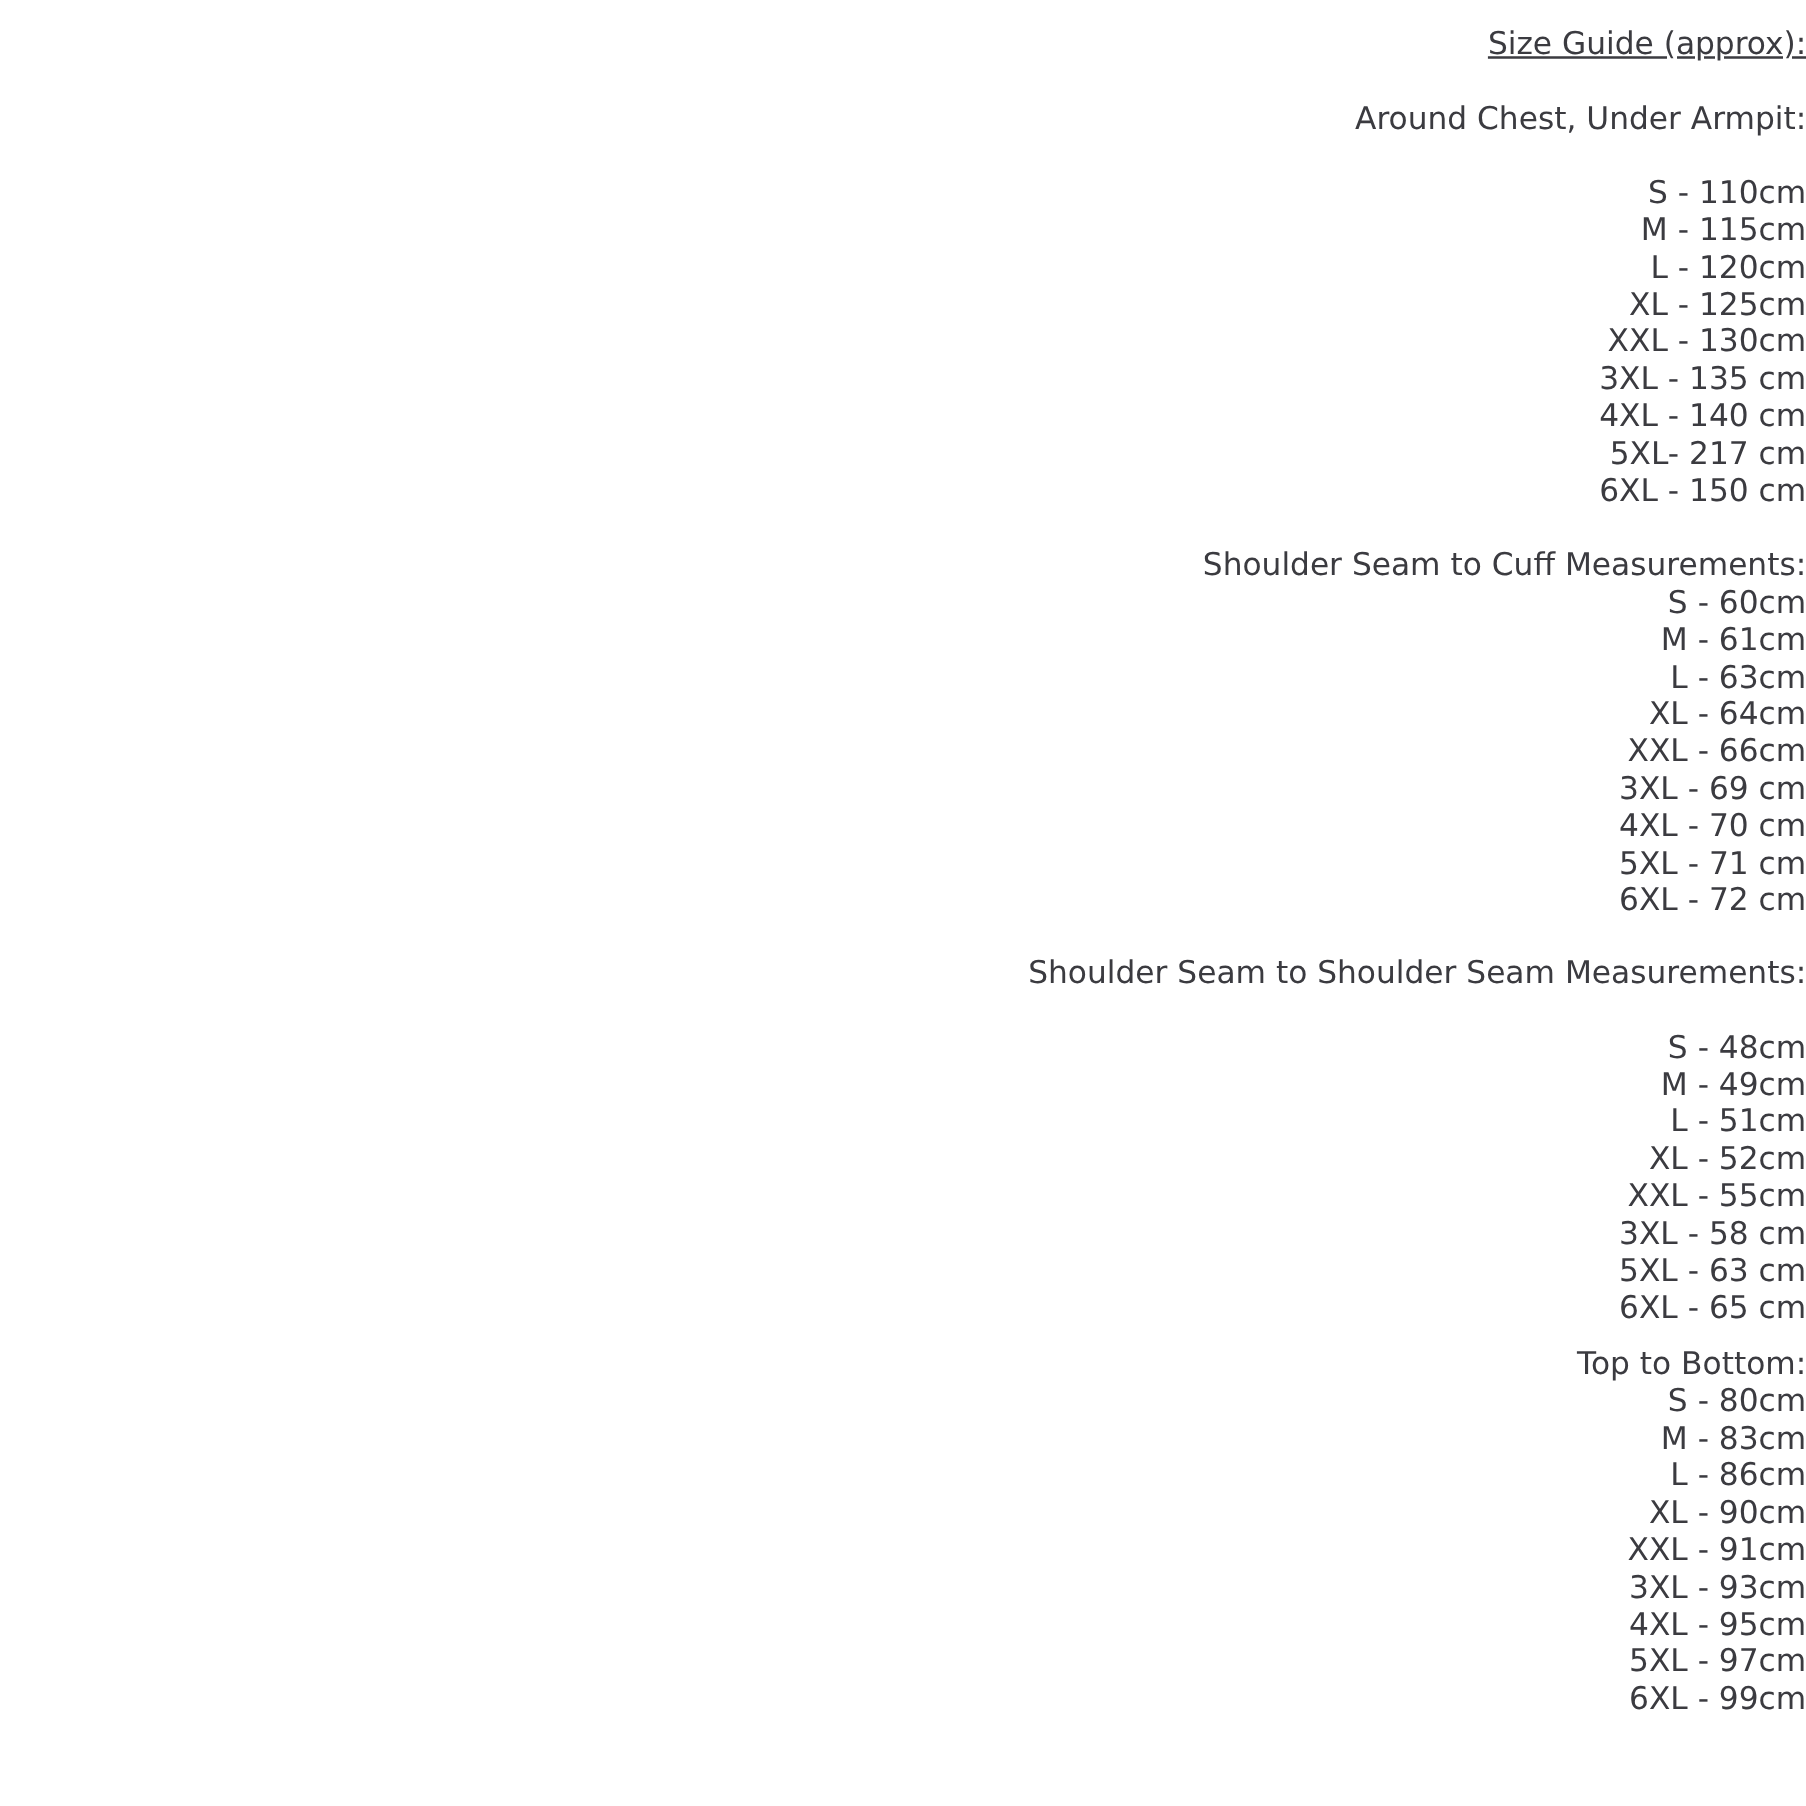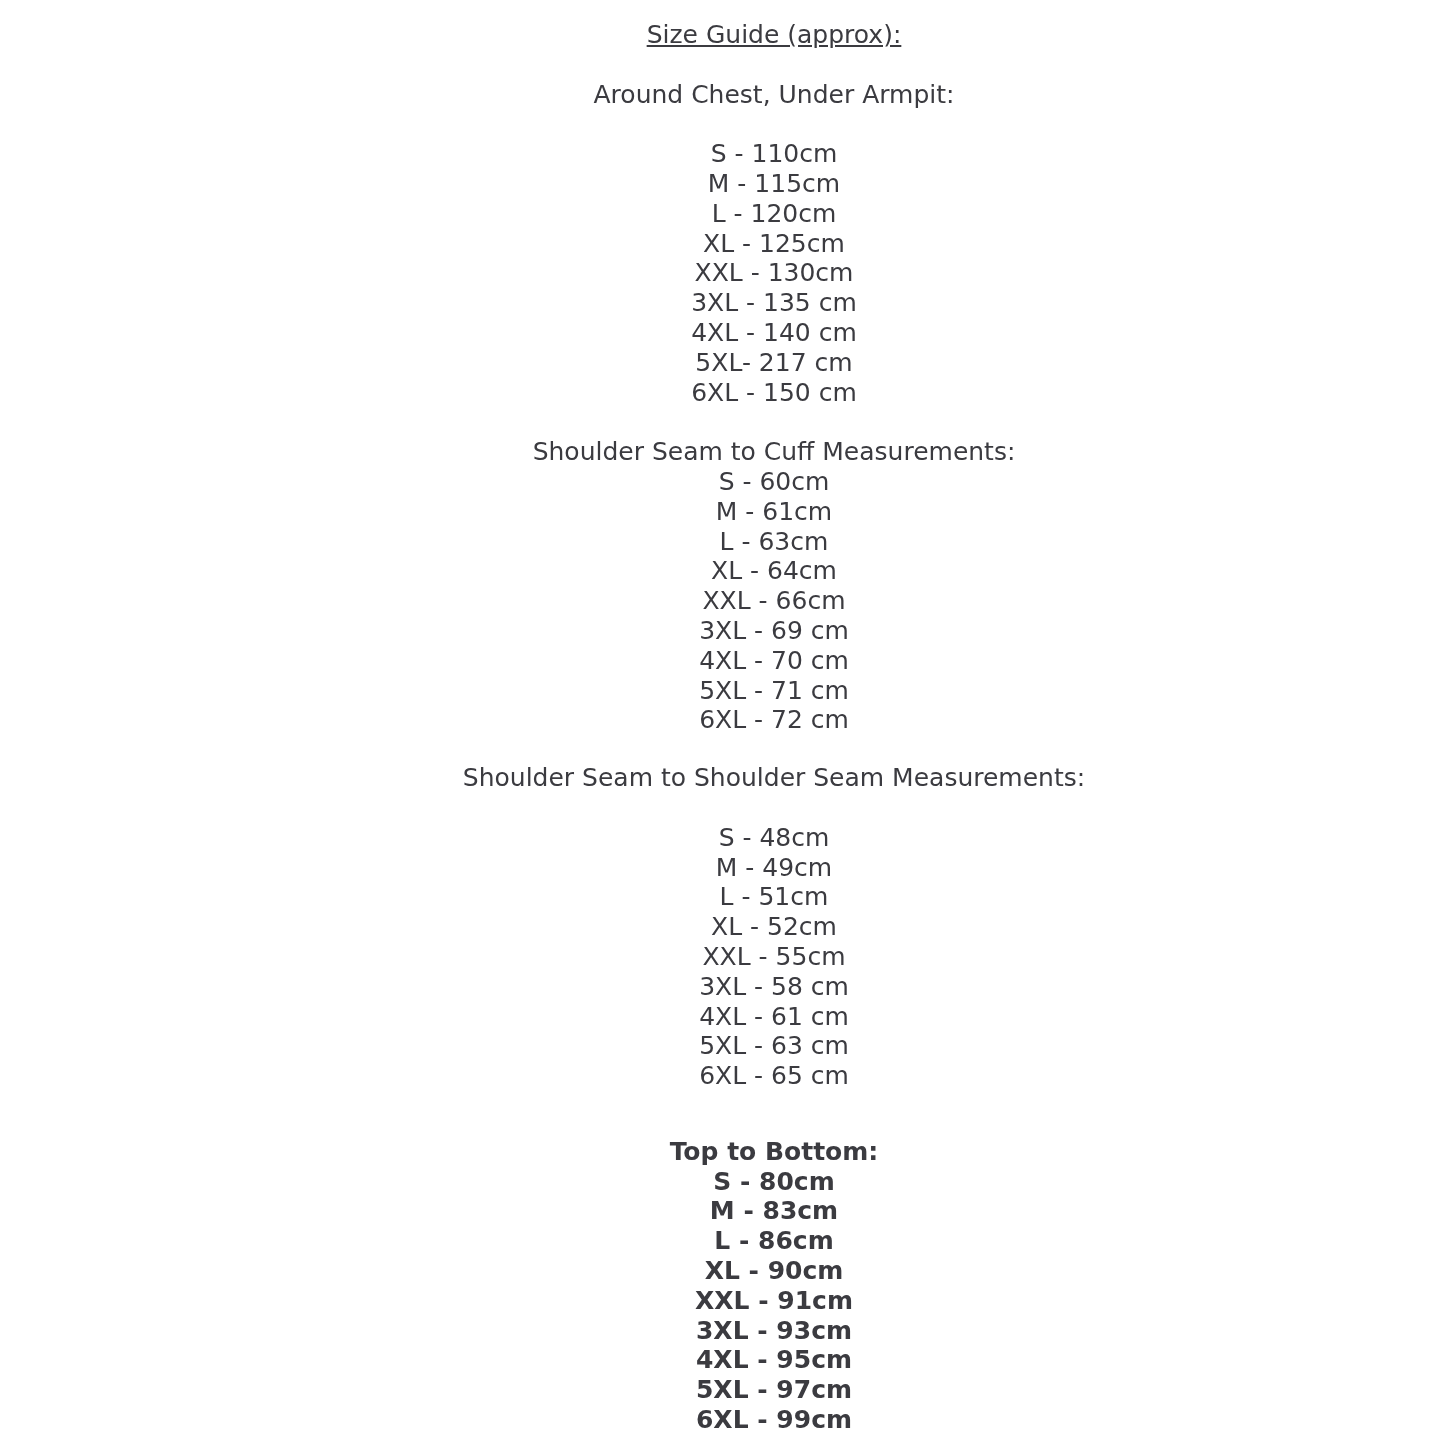--- a/index.html
+++ b/index.html
@@ -13,21 +13,21 @@
     height: 1445px;
     background: #ffffff;
     overflow: hidden;
   }
   
   .doc {
     position: absolute;
     left: 103px;
     right: 0;
     top: 20px;
-    text-align: center;
+    text-align: right;
     font-family: "DejaVu Sans", "Liberation Sans", sans-serif;
     font-size: 25px;
     line-height: 29.8px;
     color: #3b3b40;
     font-weight: 400;
   }
   .line {
     white-space: pre;
     margin: 0;
     padding: 0;
@@ -38,21 +38,21 @@
   }
   .title {
     text-decoration: underline;
   }
   .spacer {
     height: 29.8px;
   }
   .size-section { margin-top: 29.8px; }
   #sections .size-section:nth-of-type(1) { margin-top: 0; }
   #sections .size-section:nth-of-type(3) { margin-top: 28px; }
-  #sections .size-section:nth-of-type(4) { margin-top: 46px; font-weight: bold; }
+  #sections .size-section:nth-of-type(4) { margin-top: 15px; }
 </style>
 </head>
 <body>
 
 <div class="page">
   <main class="doc">
     <h1 class="line title">Size Guide (approx):</h1>
     <div class="spacer"></div>
     <div id="sections">
         <section class="size-section">
@@ -82,21 +82,20 @@
         </section>
         <section class="size-section">
           <div class="line heading">Shoulder Seam to Shoulder Seam Measurements:</div>
           <div class="spacer"></div>
           <div class="line measurement">S - 48cm</div>
           <div class="line measurement">M - 49cm</div>
           <div class="line measurement">L - 51cm</div>
           <div class="line measurement">XL - 52cm</div>
           <div class="line measurement">XXL - 55cm</div>
           <div class="line measurement">3XL - 58 cm</div>
-          <div class="line measurement">4XL - 61 cm</div>
           <div class="line measurement">5XL - 63 cm</div>
           <div class="line measurement">6XL - 65 cm</div>
         </section>
         <section class="size-section">
           <div class="line heading">Top to Bottom:</div>
           <div class="line measurement">S - 80cm</div>
           <div class="line measurement">M - 83cm</div>
           <div class="line measurement">L - 86cm</div>
           <div class="line measurement">XL - 90cm</div>
           <div class="line measurement">XXL - 91cm</div>

